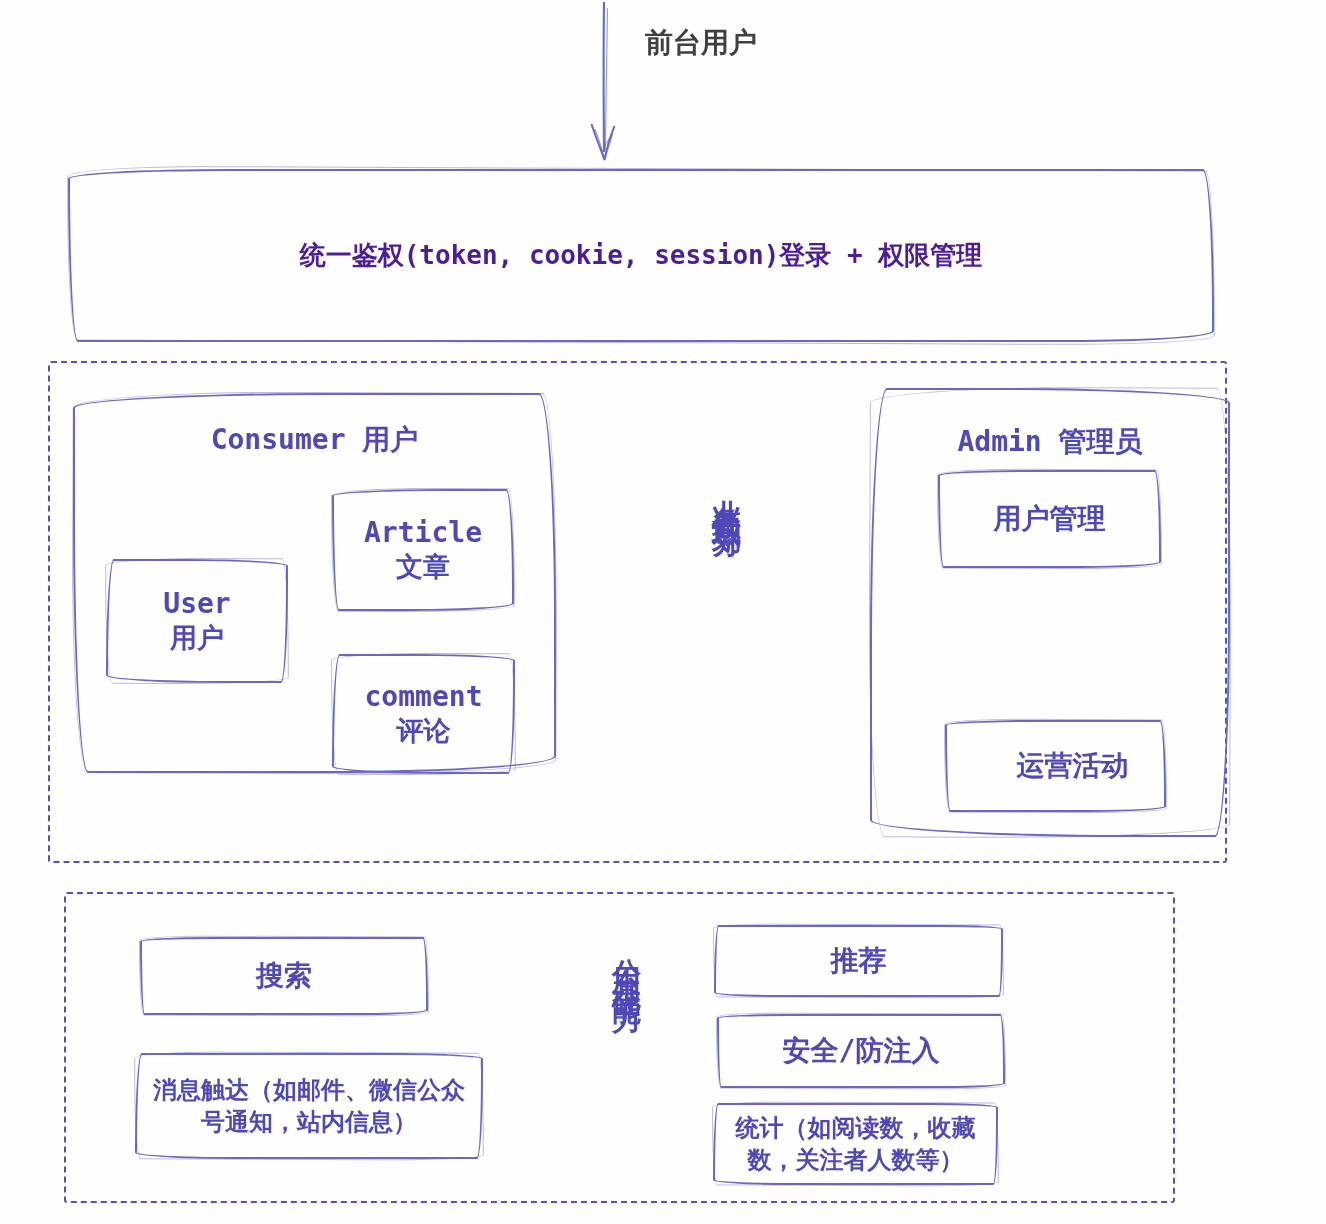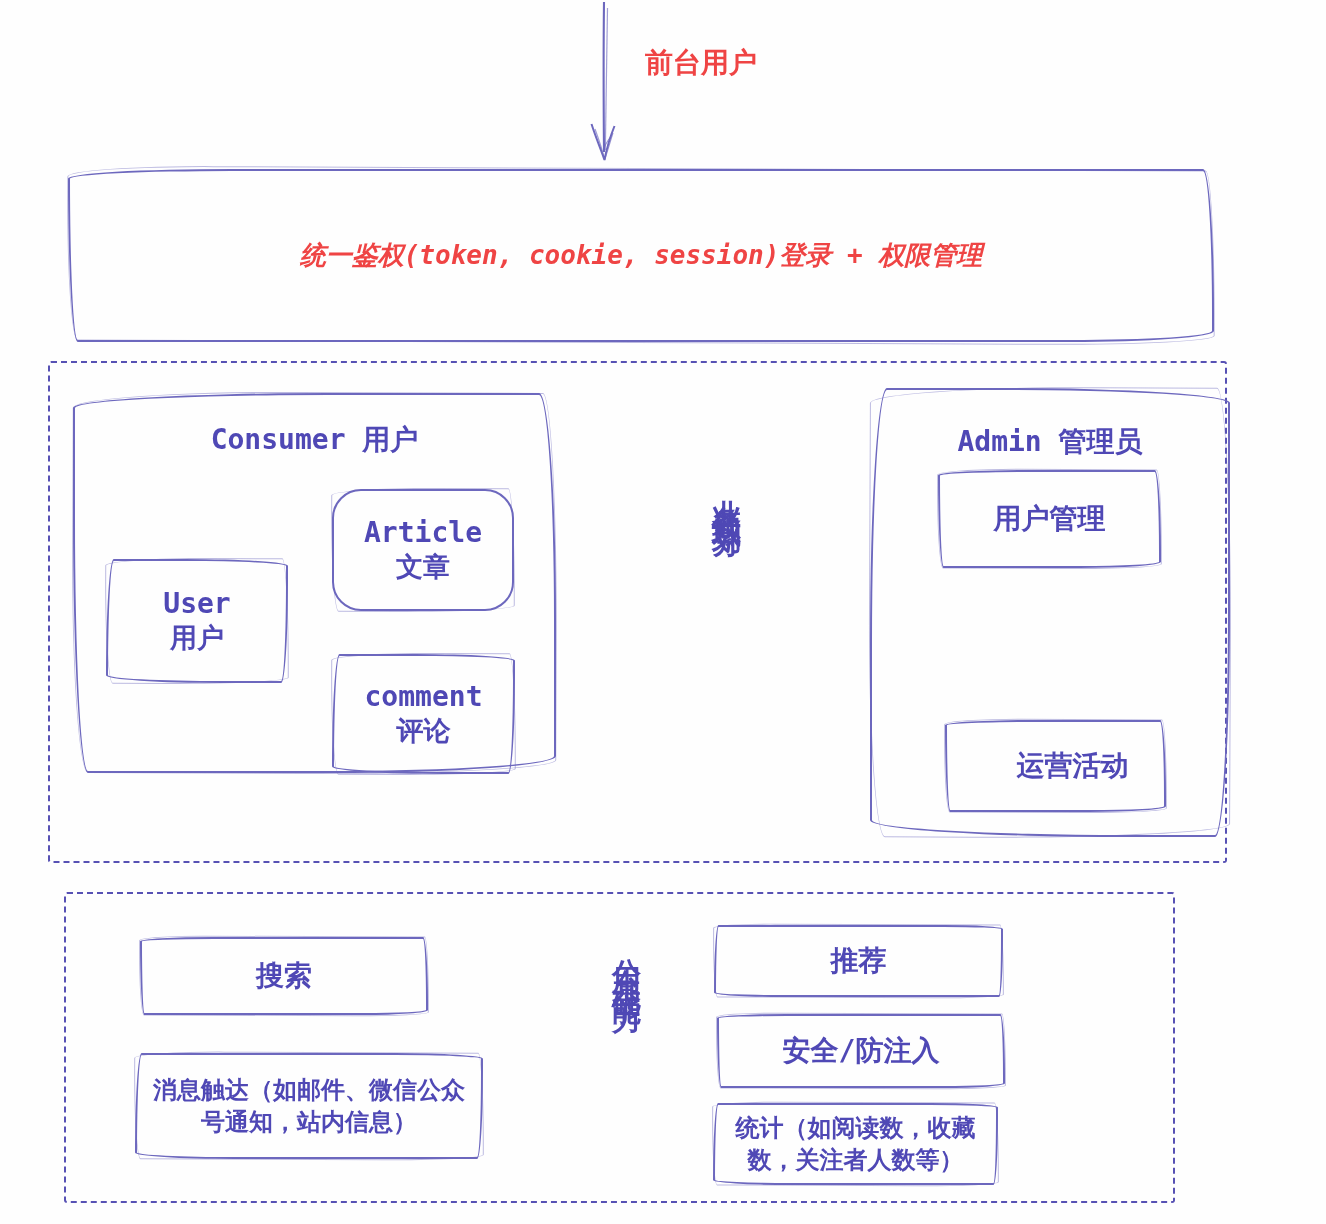--- a/index.html
+++ b/index.html
@@ -35,25 +35,24 @@
     pointer-events: none;
   }
   .dashed {
     position: absolute;
     border: 2.6px dashed #5751b4;
     border-radius: 3px;
     background: transparent;
   }
   
   .lbl {
-    color: #ef4444;
+    color: #4c1d95;
     font-weight: 600;
     text-align: center;
     line-height: 1.3;
-    font-style: italic;
   }
   .center-content {
     display: flex;
     flex-direction: column;
     align-items: center;
     justify-content: center;
     text-align: center;
   }
   .box-title {
     position: absolute;
@@ -72,23 +71,22 @@
     letter-spacing: 8px;
     color: #4f48b5;
   }
   .mod-en { font-size: 28px; font-weight: 600; }
   .mod-zh { font-size: 27px; font-weight: 600; }
   .small-text { font-size: 24px; font-weight: 600; line-height: 1.35; }
   .free-label {
     position: absolute;
     font-size: 27px;
     font-weight: 600;
-    color: #ef4444;
+    color: #404040;
     white-space: nowrap;
-    margin-top: 20px;
   }
 </style>
 </head>
 <body>
 
 <div id="canvas">
 
   <svg width="44" height="170" viewBox="0 0 44 170" style="position:absolute; left:583px; top:0;">
     <path d="M21 2 C20.4 52 20.6 104 21 152" stroke="#6d68be" stroke-width="2.1" fill="none"></path>
     <path d="M24.5 8 C23.5 58 23 108 22.3 150" stroke="#6d68be" stroke-width="1.2" fill="none" opacity="0.65"></path>
@@ -105,21 +103,21 @@
   <div class="dashed" style="left:48px; top:361px; width:1179px; height:502px;">
 
     <div class="sketch" style="left:23px; top:30px; width:483px; height:380px;">
       <div class="box-title" style="top:26px;">Consumer 用户</div>
 
       <div class="sketch alt center-content" style="left:31px; top:164px; width:182px; height:124px;">
         <div class="mod-en">User</div>
         <div class="mod-zh">用户</div>
       </div>
 
-      <div class="sketch center-content" style="left:257px; top:94px; width:182px; height:122px;border-radius:29px;">
+      <div class="sketch center-content" style="left:257px; top:94px; width:182px; height:122px;">
         <div class="mod-en">Article</div>
         <div class="mod-zh">文章</div>
       </div>
 
       <div class="sketch alt center-content" style="left:257px; top:259px; width:183px; height:120px;">
         <div class="mod-en">comment</div>
         <div class="mod-zh">评论</div>
       </div>
     </div>
 

